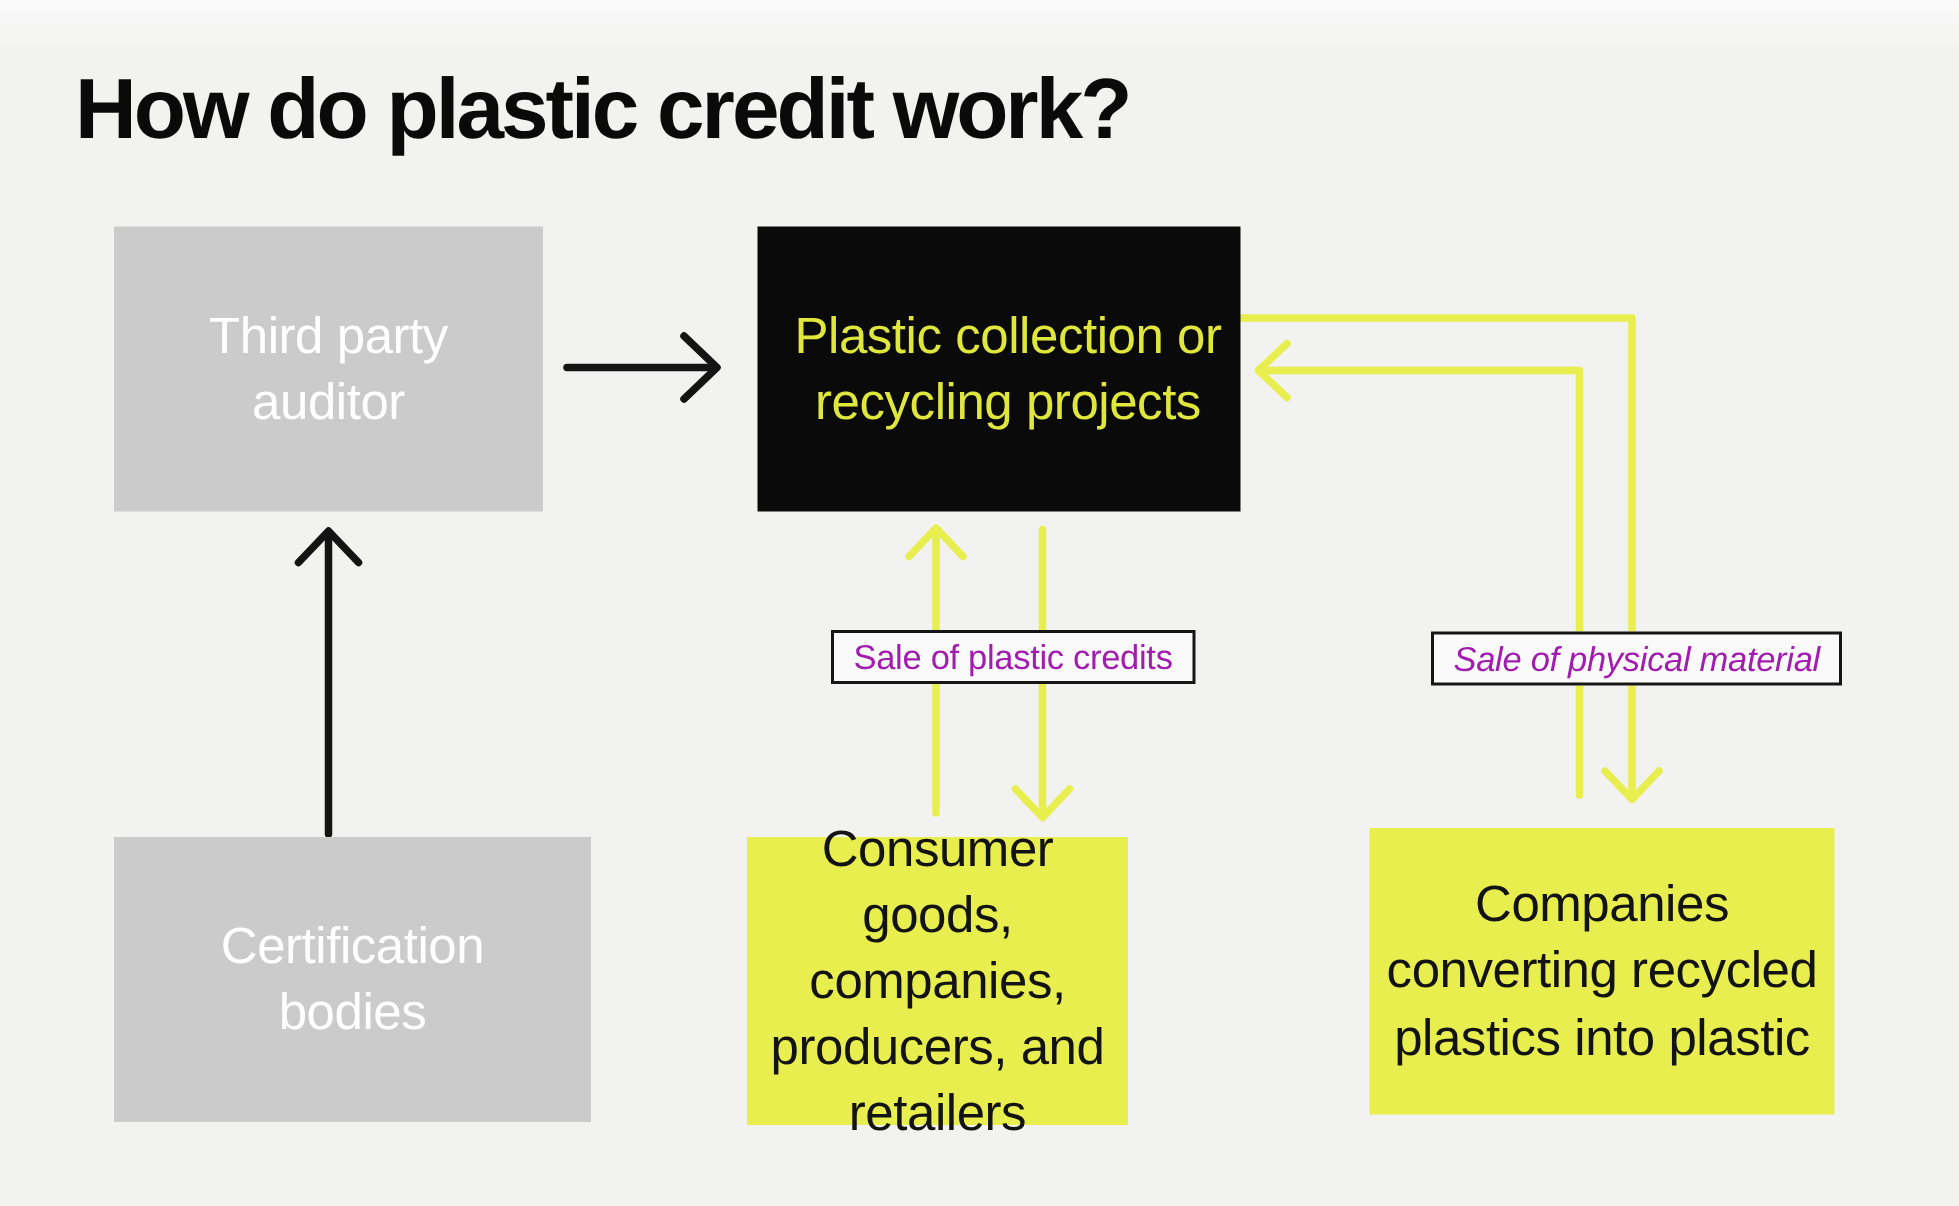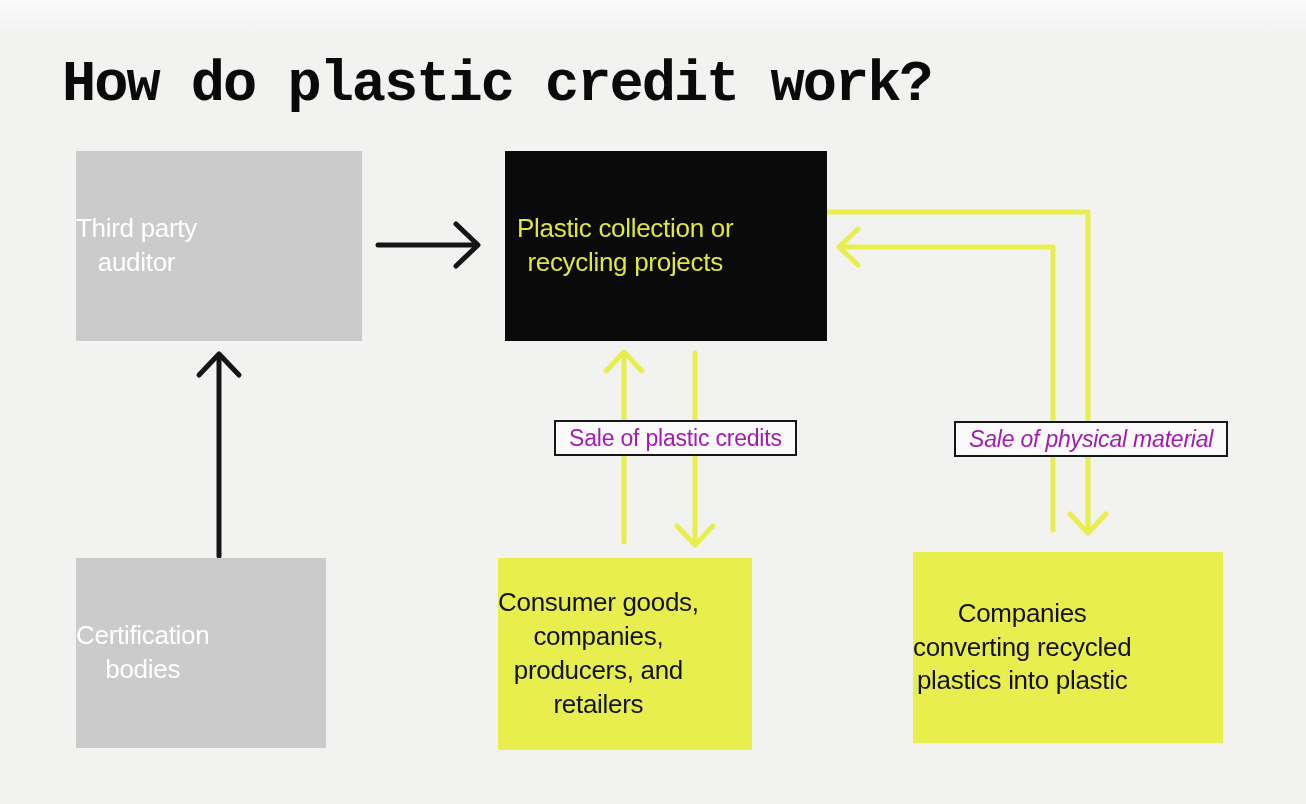--- a/index.html
+++ b/index.html
@@ -7,40 +7,40 @@
     background:var(--background,#f2f2f1);
     font-family:"Liberation Sans","DejaVu Sans",sans-serif;
   }
   .canvas{
     position:relative;
     width:1306px;height:804px;
     background:linear-gradient(#fafafa,var(--background,#f2f2f1) 34px);
     overflow:hidden;
   }
   .title{
-    position:absolute;left:50px;top:40px;margin:12px;
+    position:absolute;left:50px;top:40px;margin:0;
     font-size:57px;line-height:66px;font-weight:800;
-    letter-spacing:-2px;color:#0a0a0a;font-family:Liberation Mono, monospace;
+    letter-spacing:-2px;color:#0a0a0a;
   }
   .arrow-layer{position:absolute;left:0;top:0;z-index:1;}
   .arrow-layer polyline{fill:none;stroke-width:5;stroke-linecap:round;stroke-linejoin:round;}
   .stroke-black polyline{stroke:var(--black-arrow,#141414);}
   .stroke-yellow polyline{stroke:var(--accent-yellow,#e7ee4e);}
   .node{
     position:absolute;z-index:2;
-    display:flex;align-items:center;justify-content:flex-start;
-    text-align:center;font-size:26px;line-height:1.3;
+    display:flex;align-items:center;justify-content:center;
+    text-align:center;font-size:34px;line-height:1.3;
     letter-spacing:-0.3px;white-space:pre-line;
   }
   .node-gray{background:var(--gray-box,#cbcbcb);color:#ffffff;}
   .node-black{background:var(--black-box,#0a0a0a);color:var(--yellow-text-on-black,#dfe63c);padding-left:12px;}
   .node-yellow{background:var(--accent-yellow,#e7ee4e);color:#131313;}
   .n-third-party{left:76px;top:151px;width:286px;height:190px;}
   .n-collection{left:505px;top:151px;width:310px;height:190px;}
-  .n-certification{left:76px;top:558px;width:250px;height:190px;}
+  .n-certification{left:76px;top:558px;width:318px;height:190px;}
   .n-consumer{left:498px;top:558px;width:254px;height:192px;}
   .n-companies{left:913px;top:552px;width:310px;height:191px;}
   .flow-label{
     position:absolute;z-index:3;
     border:2px solid #161616;background:#fafafa;color:#a21caf;
     font-size:23px;line-height:22px;letter-spacing:-0.2px;
     padding:5px 13px;white-space:nowrap;
   }
   .l-credits{left:554px;top:420px;}
   .l-material{left:954px;top:421px;font-style:italic;}

